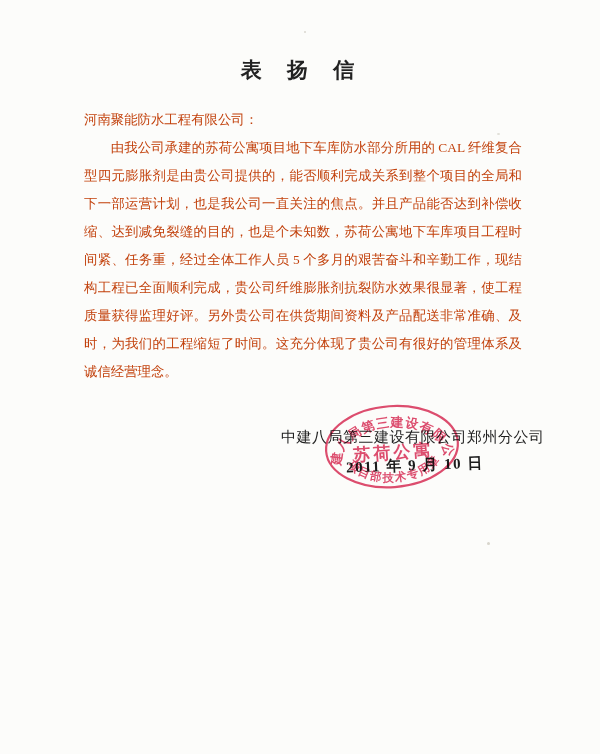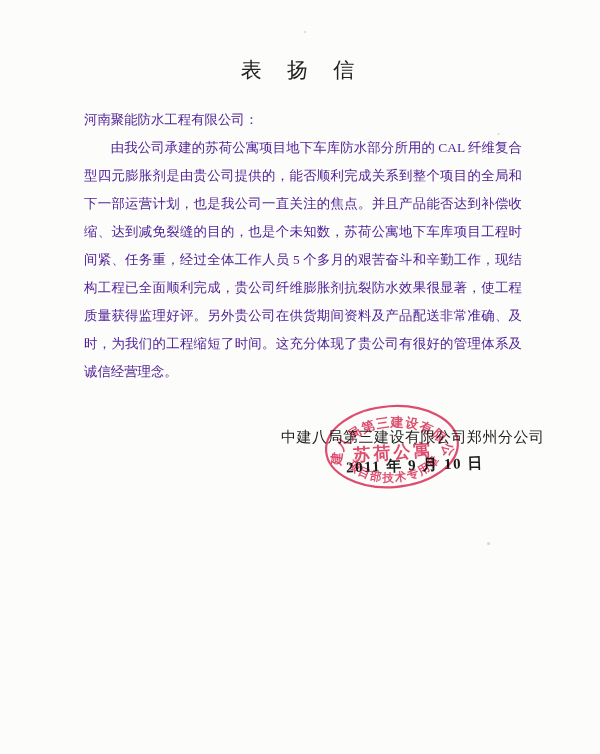--- a/index.html
+++ b/index.html
@@ -17,35 +17,35 @@
     color: #2e2e2e;
   }
   .title {
     position: absolute;
     top: 56px;
     left: 0;
     width: 100%;
     margin: 0;
     text-align: center;
     font-size: 21px;
-    font-weight: normal;
+    font-weight: bold;
     letter-spacing: 5px;
     word-spacing: 10px;
     line-height: 28px;
     color: #222;
   }
   .body {
     position: absolute;
     left: 84px;
     top: 106px;
     width: 438px;
     font-size: 13.4px;
     line-height: 28px;
     text-align: justify;
-    color: #4c1d95;
+    color: #c2410c;
   }
   .body p { margin: 0; }
   .indent { text-indent: 2em; }
   .signature {
     position: absolute;
     left: 281px;
     top: 428px;
     font-size: 15px;
     letter-spacing: 0.5px;
     color: #1f1f1f;

